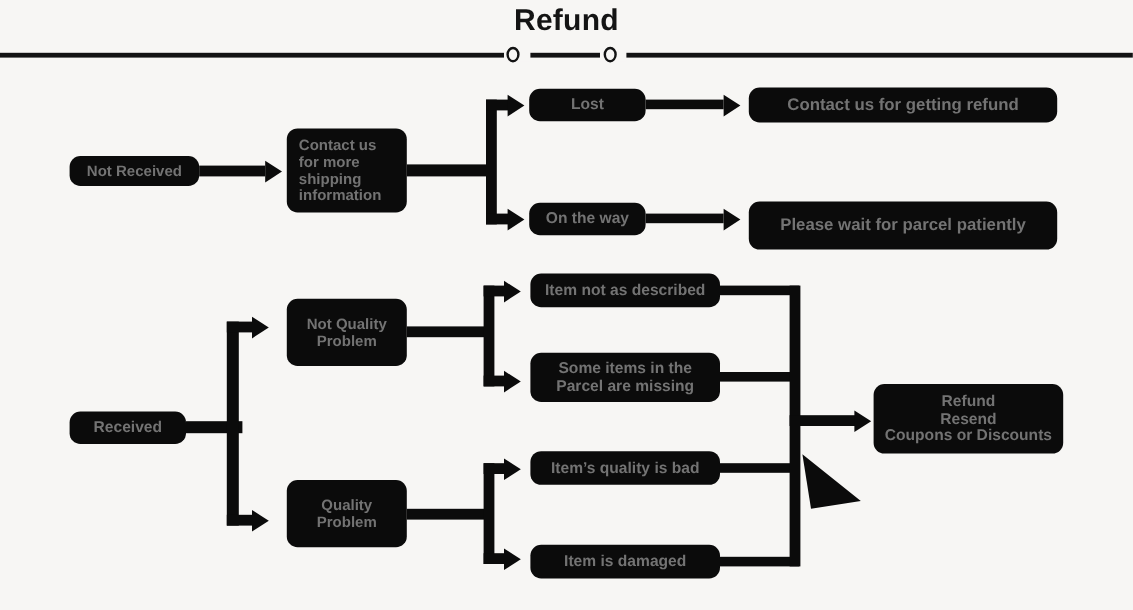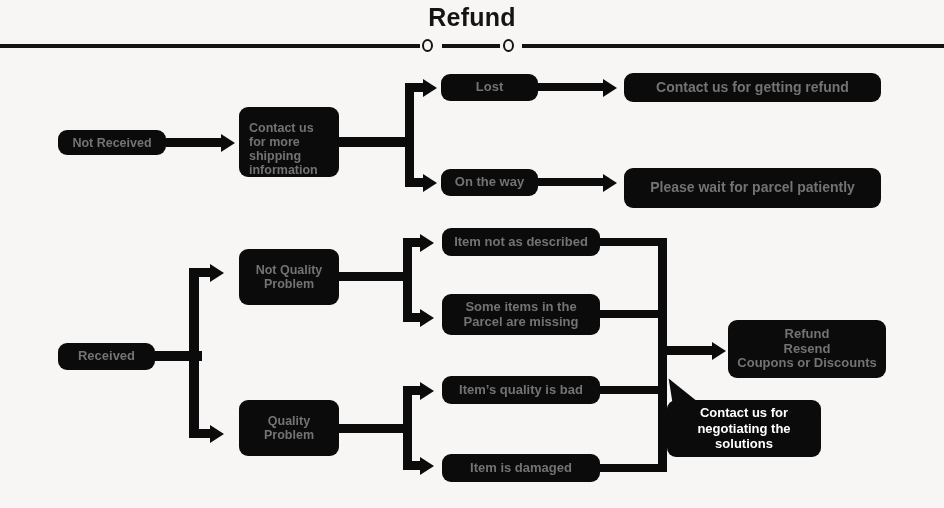--- a/index.html
+++ b/index.html
@@ -30,21 +30,21 @@
   }
 
   
   .node{
     position:absolute;background:#0b0b0b;color:#737373;border-radius:9px;
     display:flex;align-items:center;justify-content:center;
     text-align:center;font-weight:700;line-height:1.12;
     box-sizing:border-box;
     z-index:5;
   }
-  .node.left{justify-content:flex-start;text-align:left;align-items:flex-end;}
+  .node.left{justify-content:flex-start;text-align:left;}
   .node span{display:block;white-space:pre-line;}
 
   
   .ln{position:absolute;background:#0b0b0b;z-index:2;}
   .arrow{
     position:absolute;width:0;height:0;z-index:3;
     border-top:9px solid transparent;border-bottom:9px solid transparent;
     border-left:14px solid #0b0b0b;
   }
 
@@ -170,19 +170,14 @@
   <div class="ln" style="left:658px;top:346px;width:56px;height:9px;"></div>
   <div class="arrow" style="left:712px;top:341.5px;"></div>
 
   <div class="node" style="left:728px;top:320px;width:158px;height:58px;font-size:13px;">
     <span>Refund
 Resend
 Coupons or Discounts</span>
   </div>
 
   <div class="callout-tail" style="left:672px;top:375px;"></div>
-  <div class="callout" style="left:667px;top:400px;width:154px;height:57px;font-size:13px;">
-    <span style="white-space:pre-line;">Contact us for
-negotiating the
-solutions</span>
-  </div>
 
 </div>
 
 </body></html>

